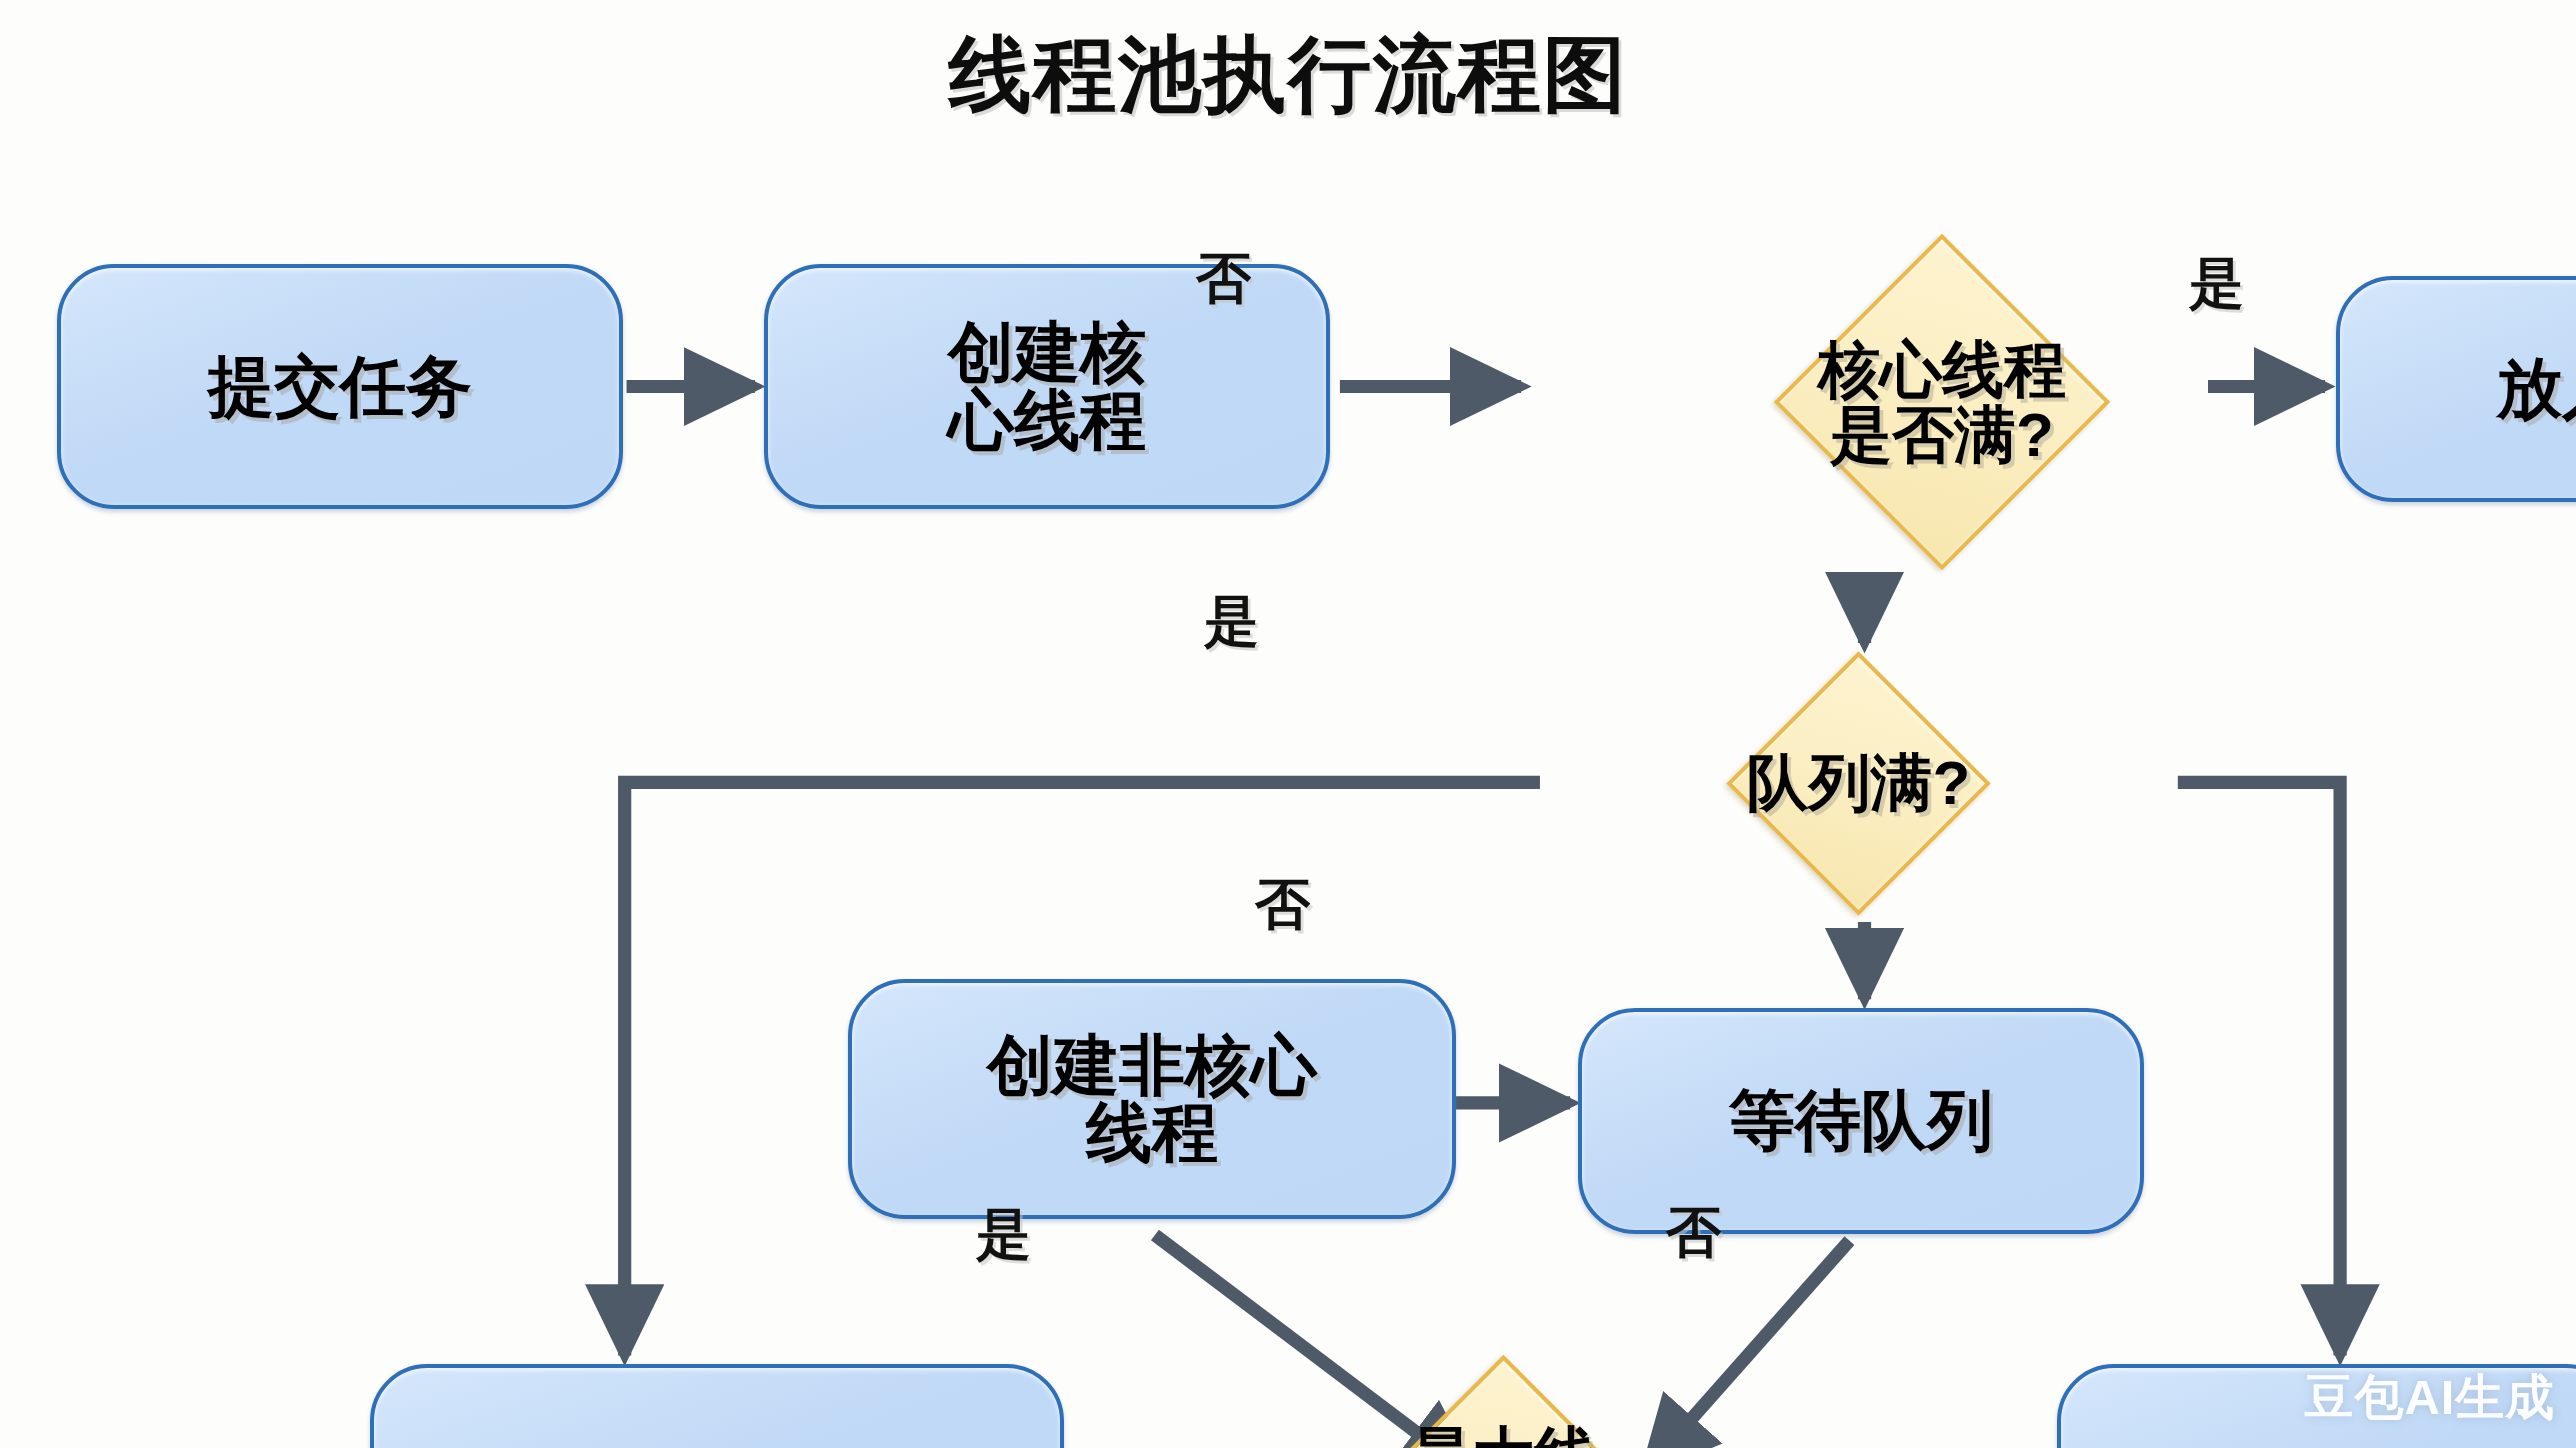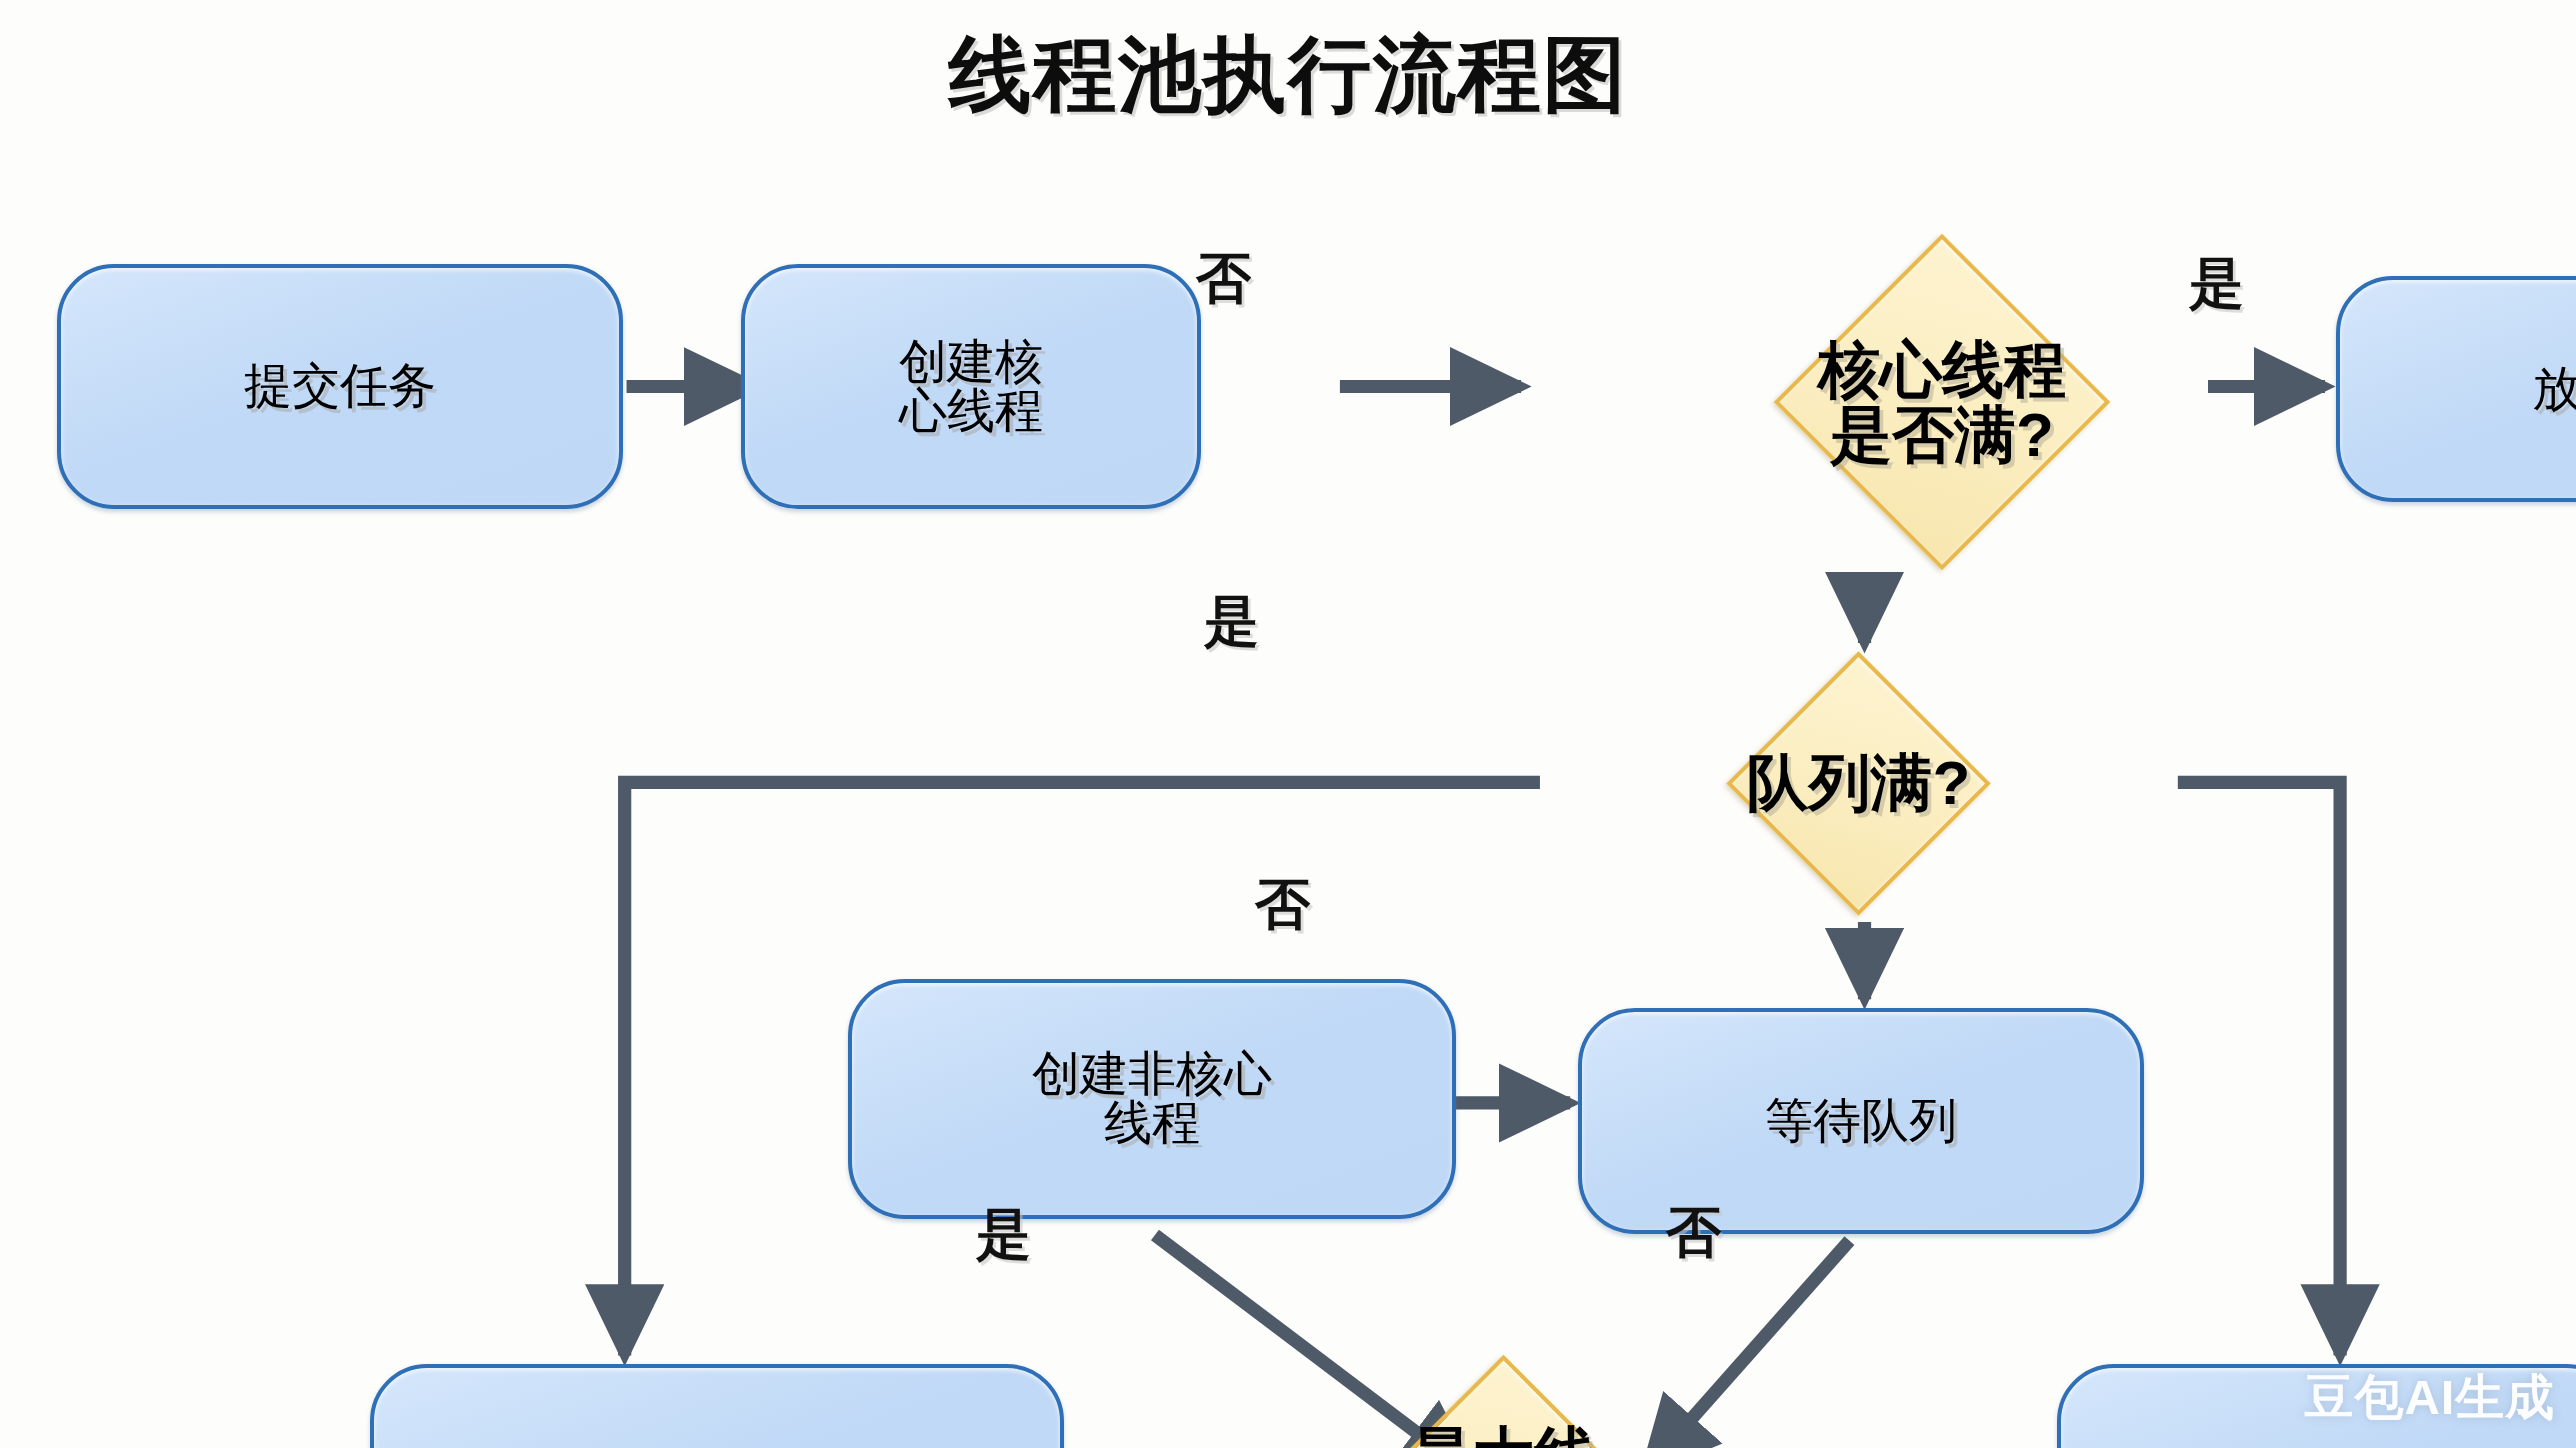--- a/index.html
+++ b/index.html
@@ -36,21 +36,21 @@
     box-sizing:border-box;
     z-index:3;
   }
   .proc{
     border-radius:57px;
     border:4.7px solid #2e6fb7;
     background:linear-gradient(160deg,#d4e6fb 0%,#c0d9f6 48%,#bed8f6 100%);
     box-shadow:0 2.8px 4.7px rgba(90,120,160,.30), inset 0 1.9px 5.7px rgba(255,255,255,.75);
   }
   .proc .txt{
-    font-size:48px;font-weight:normal;color:#000;
+    font-size:66px;font-weight:bold;color:#000;
     line-height:1.02;
     text-shadow:3.8px 3.8px 0 rgba(170,170,170,.55);
     padding:0 9.4px;
     white-space:pre-line;
   }
   .dec{background:transparent;border:0;}
   .dec .dia{
     position:absolute;left:0;top:0;width:100%;height:100%;
     background:linear-gradient(150deg,#fdf3cf 0%,#fbeec2 50%,#f7e6ae 100%);
     border:4.7px solid #e8b84b;
@@ -121,21 +121,21 @@
       <path d="M648,789 L570,789"></path>
 
       <path d="M1086,789 L948,789"></path>
     </g>
   </svg>
 
   <div class="node proc" style="left:57px;top:264px;width:566px;height:245px;">
     <span class="txt">提交任务</span>
   </div>
 
-  <div class="node proc" style="left:741px;top:264px;width:460px;height:245px;">
+  <div class="node proc" style="left:764px;top:264px;width:566px;height:245px;">
     <span class="txt">创建核
 心线程</span>
   </div>
 
   <div class="node dec" style="left:1606px;top:234px;width:672px;height:336px;">
     <div class="dia" style="width:238px;height:238px;left:217px;top:49px;"></div>
     <span class="txt">核心线程
 是否满?</span>
   </div>
 

